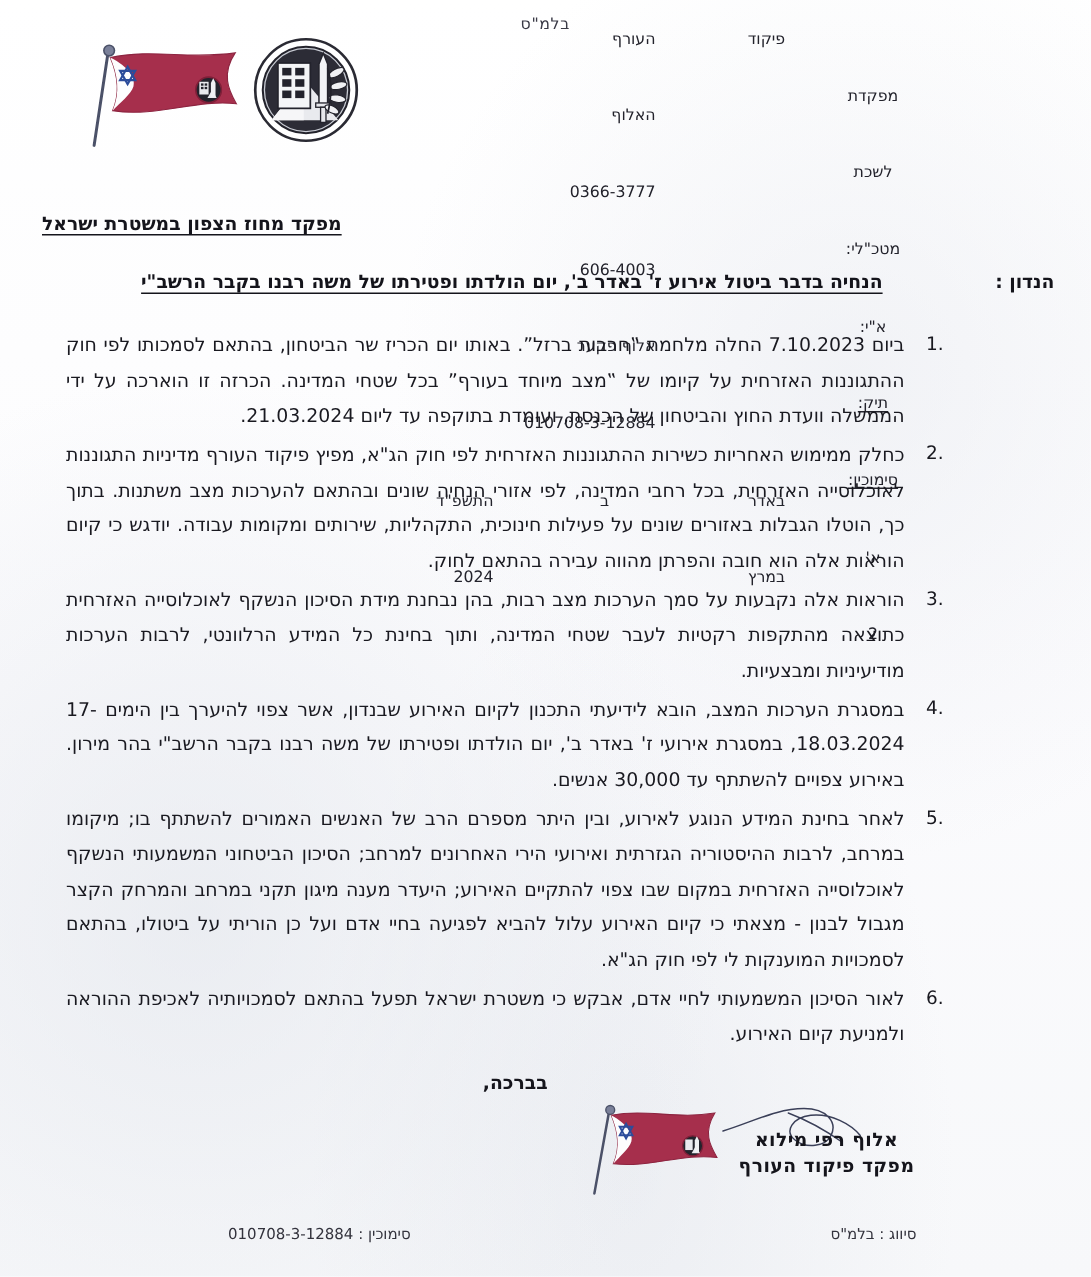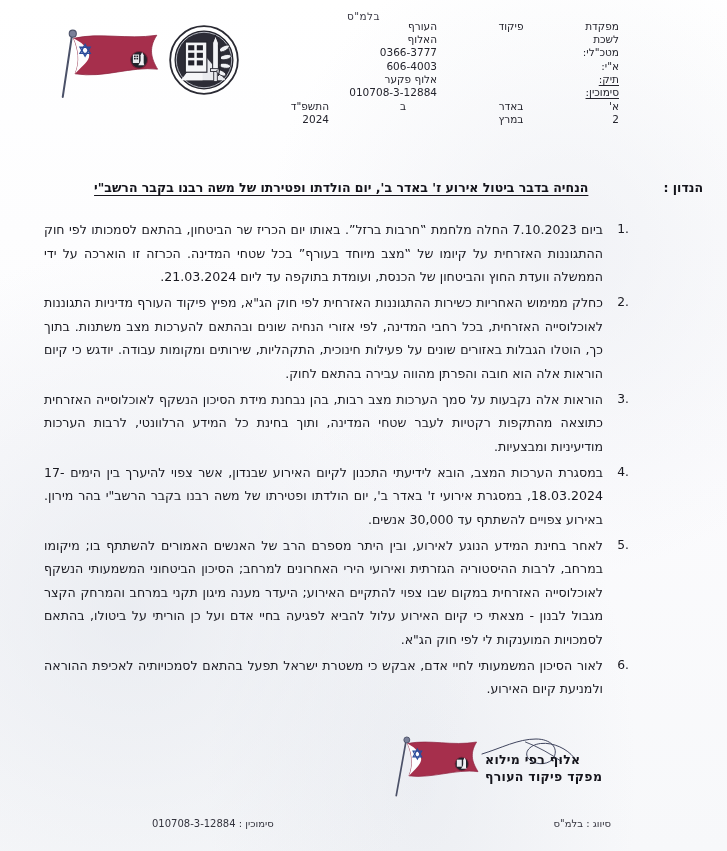--- a/index.html
+++ b/index.html
@@ -52,22 +52,23 @@
     color: #23232c;
     direction: rtl;
   }
   .lh-row {
     display: flex;
     justify-content: flex-start;
     white-space: nowrap;
   }
   .lh-label {
     width: 74px;
-    text-align: right;
+    text-align: center;
     flex: 0 0 74px;
+    margin-top: 38px;
   }
   .lh-mid {
     width: 68px;
     text-align: center;
     flex: 0 0 68px;
     padding-left: 40px;
   }
   .lh-val {
     flex: 1 1 auto;
     text-align: right;
@@ -202,21 +203,21 @@
     left: 0;
     top: 0;
     width: 96px;
     height: 62px;
   }
   .sign-names {
     position: absolute;
     right: 0;
     top: 17px;
     width: 132px;
-    text-align: left;
+    text-align: center;
     font-size: 12.5px;
     font-weight: bold;
     line-height: 16.5px;
     color: #15151c;
     letter-spacing: .3px;
   }
   .scribble {
     position: absolute;
     right: 18px;
     top: -4px;
@@ -350,20 +351,23 @@
         <rect x="105.6" y="38.4" width="2.2" height="2"></rect>
         <rect x="102.4" y="41.4" width="2.2" height="2"></rect>
         <rect x="105.6" y="41.4" width="2.2" height="2"></rect>
       </g>
       <path d="M108 51 L116 51 L112 44 Z" fill="#e9eaee"></path>
       <path d="M113 34 L115 38 L115 50 L111 50 L111 38 Z" fill="#f0f1f4"></path>
     </svg>
 
   </div>
 
+  <div class="addressee">
+    <span>מפקד מחוז הצפון במשטרת ישראל</span>
+  </div>
 
   <div class="subject">
     <span class="subject-label">הנדון :</span>
     <span class="subject-text">הנחיה בדבר ביטול אירוע ז' באדר ב', יום הולדתו ופטירתו של משה רבנו בקבר הרשב"י</span>
   </div>
 
   <div class="body">
 
     <div class="para">
       <span class="para-num">1.</span>
@@ -390,20 +394,21 @@
       <span class="para-text j">לאחר בחינת המידע הנוגע לאירוע, ובין היתר מספרם הרב של האנשים האמורים להשתתף בו; מיקומו במרחב, לרבות ההיסטוריה הגזרתית ואירועי הירי האחרונים למרחב; הסיכון הביטחוני המשמעותי הנשקף לאוכלוסייה האזרחית במקום שבו צפוי להתקיים האירוע; היעדר מענה מיגון תקני במרחב והמרחק הקצר מגבול לבנון - מצאתי כי קיום האירוע עלול להביא לפגיעה בחיי אדם ועל כן הוריתי על ביטולו, בהתאם לסמכויות המוענקות לי לפי חוק הג"א.</span>
     </div>
 
     <div class="para">
       <span class="para-num">6.</span>
       <span class="para-text j">לאור הסיכון המשמעותי לחיי אדם, אבקש כי משטרת ישראל תפעל בהתאם לסמכויותיה לאכיפת ההוראה ולמניעת קיום האירוע.</span>
     </div>
 
   </div>
 
+  <div class="closing">בברכה,</div>
 
   <div class="sign-block">
     <svg class="sign-flag" viewBox="0 0 130 88">
       <line x1="24" y1="8" x2="10" y2="86" stroke="#4b5168" stroke-width="2.4" stroke-linecap="round"></line>
       <circle cx="25" cy="7" r="4.2" fill="#7a8099" stroke="#4b5168" stroke-width="1.3"></circle>
       <path d="M26 12 C60 6 88 16 124 10 C113 28 119 40 126 52 C93 48 62 62 28 58 C35 42 32 26 26 12 Z" fill="#A62F4C" stroke="#8d2440" stroke-width="1"></path>
       <path d="M26 12 C41 20 47 30 45 37 C43 44 34 51 28 58 C35 42 32 26 26 12 Z" fill="#fdfdfe"></path>
       <g fill="none" stroke="#2C4C9B" stroke-width="1.8">
         <path d="M40 20 L46 31 L34 31 Z"></path>
         <path d="M40 34 L34 23 L46 23 Z"></path>

